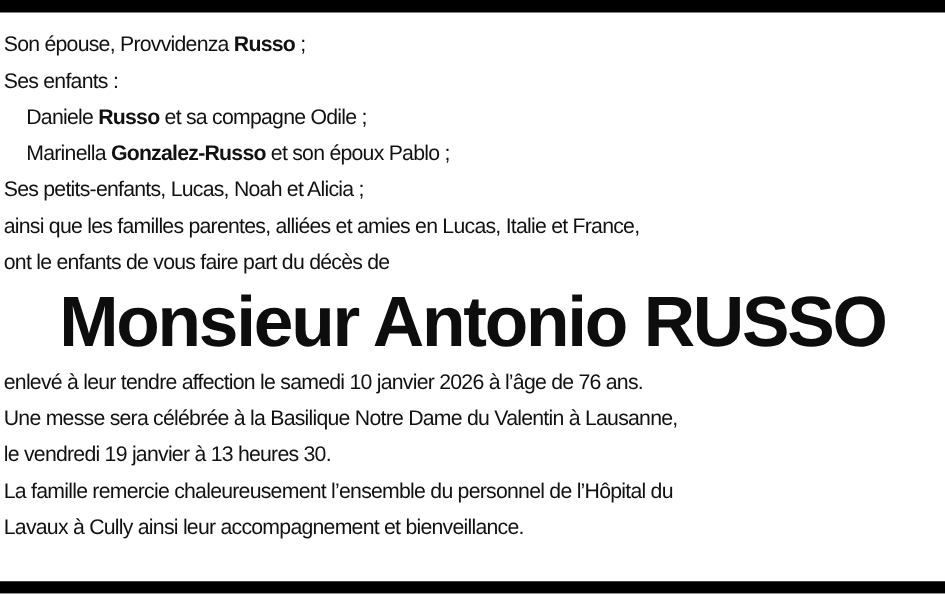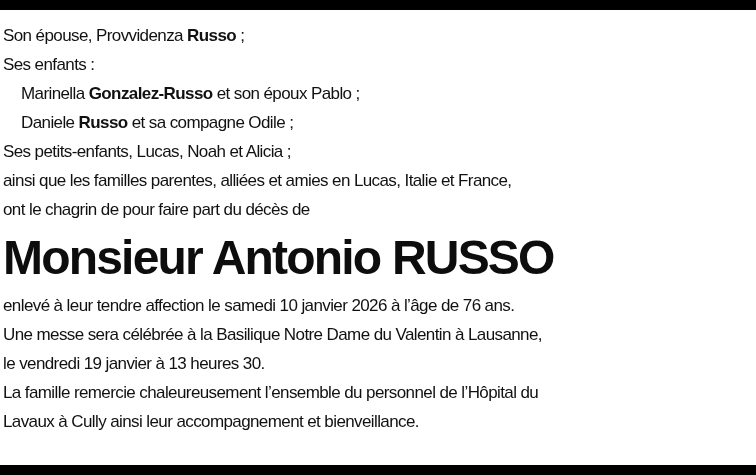--- a/index.html
+++ b/index.html
@@ -39,51 +39,51 @@
     font-size: 17px;
     line-height: 29px;
     letter-spacing: -0.6px;
     white-space: nowrap;
     color: #111111;
   }
   .line b { font-weight: bold; }
   .indent { padding-left: 18px; }
   .deceased-title {
     margin: 4px 0 3px 0;
-    font-size: 48px;
+    font-size: 57px;
     line-height: 60px;
     font-weight: bold;
     letter-spacing: -1.8px;
-    text-align: left;
+    text-align: center;
     white-space: nowrap;
     color: #0d0d0d;
   }
 </style>
 </head>
 <body>
 
 <div class="page">
 
   <div class="bar bar-top"></div>
 
   <div class="content">
 
     <p class="line"><span>Son épouse, Provvidenza </span><b>Russo</b><span> ;</span></p>
 
     <p class="line"><span>Ses enfants :</span></p>
 
+    <p class="line indent"><span>Daniele </span><b>Russo</b><span> et sa compagne Odile ;</span></p>
+
     <p class="line indent"><span>Marinella </span><b>Gonzalez-Russo</b><span> et son époux Pablo ;</span></p>
-
-    <p class="line indent"><span>Daniele </span><b>Russo</b><span> et sa compagne Odile ;</span></p>
 
     <p class="line"><span>Ses petits-enfants, Lucas, Noah et Alicia ;</span></p>
 
     <p class="line"><span>ainsi que les familles parentes, alliées et amies en Lucas, Italie et France,</span></p>
 
-    <p class="line"><span>ont le chagrin de pour faire part du décès de</span></p>
+    <p class="line"><span>ont le enfants de vous faire part du décès de</span></p>
 
     <h1 class="deceased-title">Monsieur Antonio RUSSO</h1>
 
     <p class="line"><span>enlevé à leur tendre affection le samedi 10 janvier 2026 à l’âge de 76 ans.</span></p>
 
     <p class="line"><span>Une messe sera célébrée à la Basilique Notre Dame du Valentin à Lausanne,</span></p>
 
     <p class="line"><span>le vendredi 19 janvier à 13 heures 30.</span></p>
 
     <p class="line"><span>La famille remercie chaleureusement l’ensemble du personnel de l’Hôpital du</span></p>

